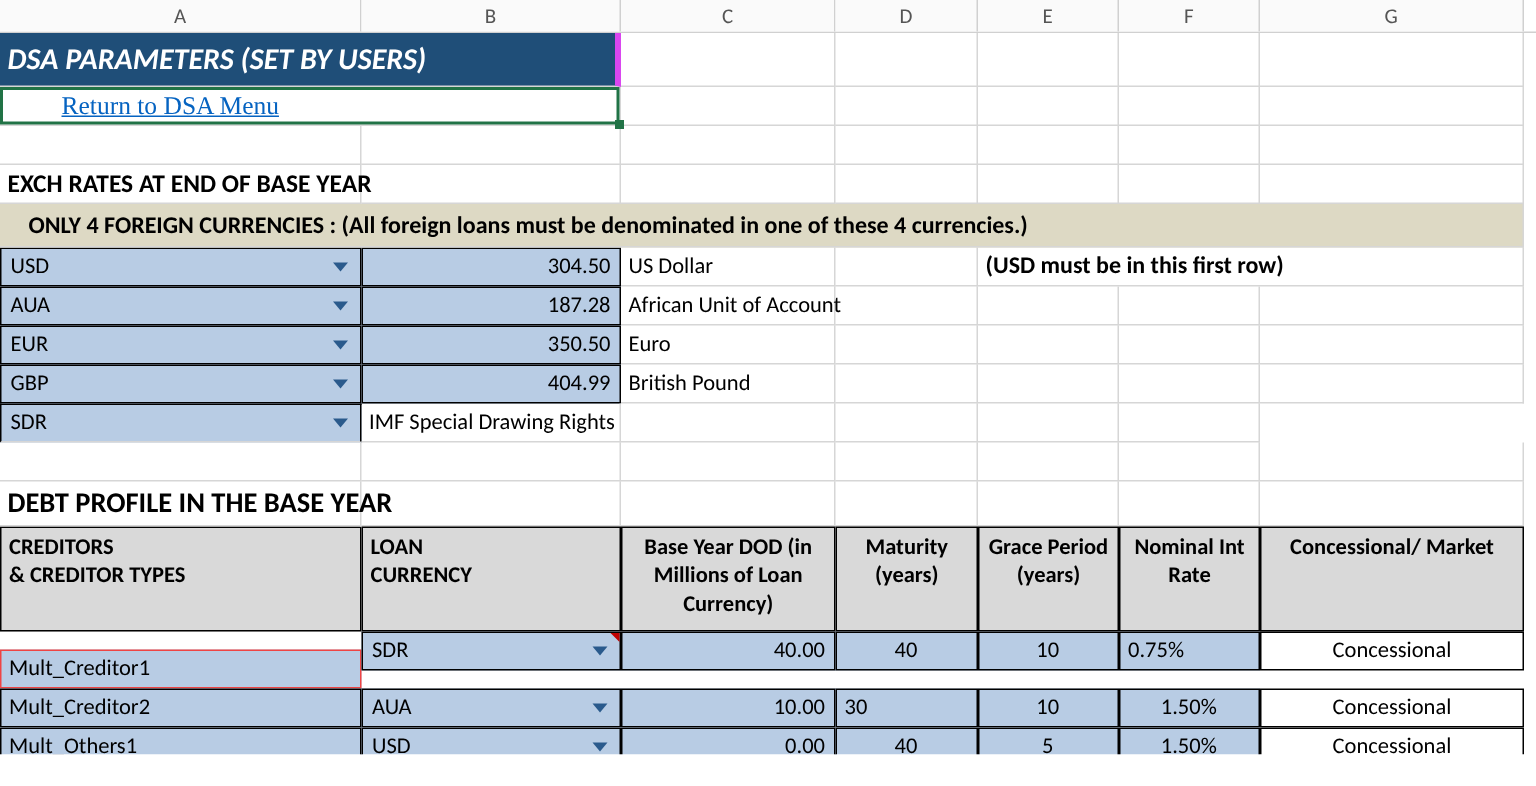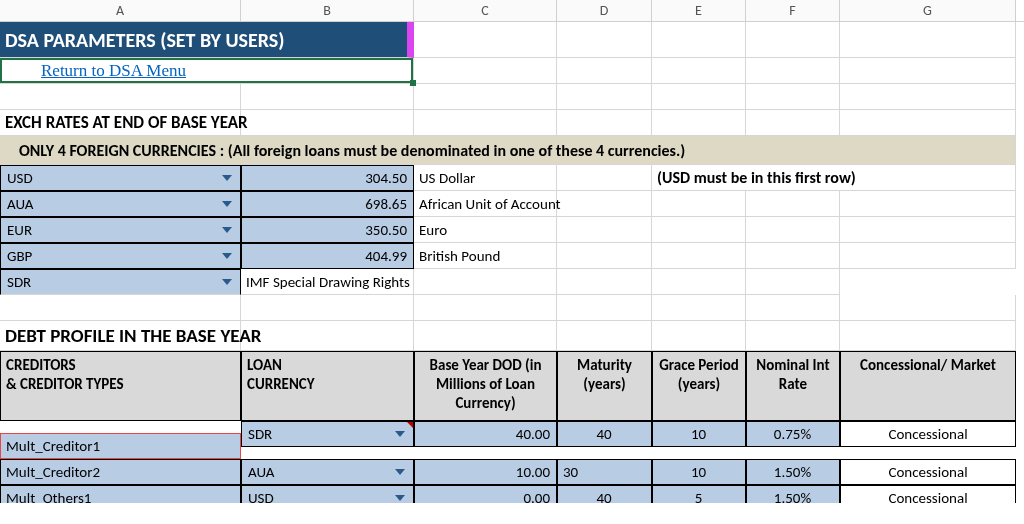--- a/index.html
+++ b/index.html
@@ -40,22 +40,23 @@
     white-space: nowrap;
     overflow: visible;
     display: flex;
     align-items: center;
   }
   .title-row .cell:first-child {
     grid-column: 1 / span 2;
     background: #1f4e78;
     color: #fff;
     font-weight: bold;
+    font-style: italic;
     font-size: 20px;
-    border-right: 7px solid #d946ef;
+    border-right: 4px solid #d946ef;
     border-bottom: 1px solid #d6d6d6;
     height: 36px;
   }
   .title-row .cell { height: 36px; }
   .link {
     color: #0563c1;
     text-decoration: underline;
     font-family: "Times New Roman", serif;
     font-size: 17px;
     margin-left: 36px;
@@ -212,21 +213,21 @@
     <div class="cell"></div>
     <div class="cell note-cell spill" style="grid-column:5 / span 3; background:transparent;">(USD must be in this first row)</div>
   </div>
 
   <div class="grid">
     <div class="cell dropdown">
       <span>AUA</span>
       <span class="dd-arrow"></span>
     </div>
     <div class="cell num-input">
-      <span>698.65</span>
+      <span>187.28</span>
     </div>
     <div class="cell spill">African Unit of Account</div>
     <div class="cell"></div>
     <div class="cell"></div>
     <div class="cell"></div>
     <div class="cell"></div>
   </div>
 
   <div class="grid">
     <div class="cell dropdown">
@@ -324,21 +325,21 @@
     </div>
     <div class="cell num-input">
         <span>40.00</span>
       </div>
     <div class="cell num-input center" style="justify-content:center;">
         <span>40</span>
       </div>
     <div class="cell num-input center" style="justify-content:center;">
         <span>10</span>
       </div>
-    <div class="cell num-input center" style="justify-content:center;">
+    <div class="cell num-input center" style="justify-content:flex-start;">
         <span>0.75%</span>
       </div>
     <div class="cell center" style="border:1px solid #000;">Concessional</div>
   </div>
 
   <div class="grid">
     <div class="cell" style="background:#b8cce4; border:1px solid #000;">Mult_Creditor2</div>
     <div class="cell dropdown">
       <span>AUA</span>
       <span class="dd-arrow"></span>

